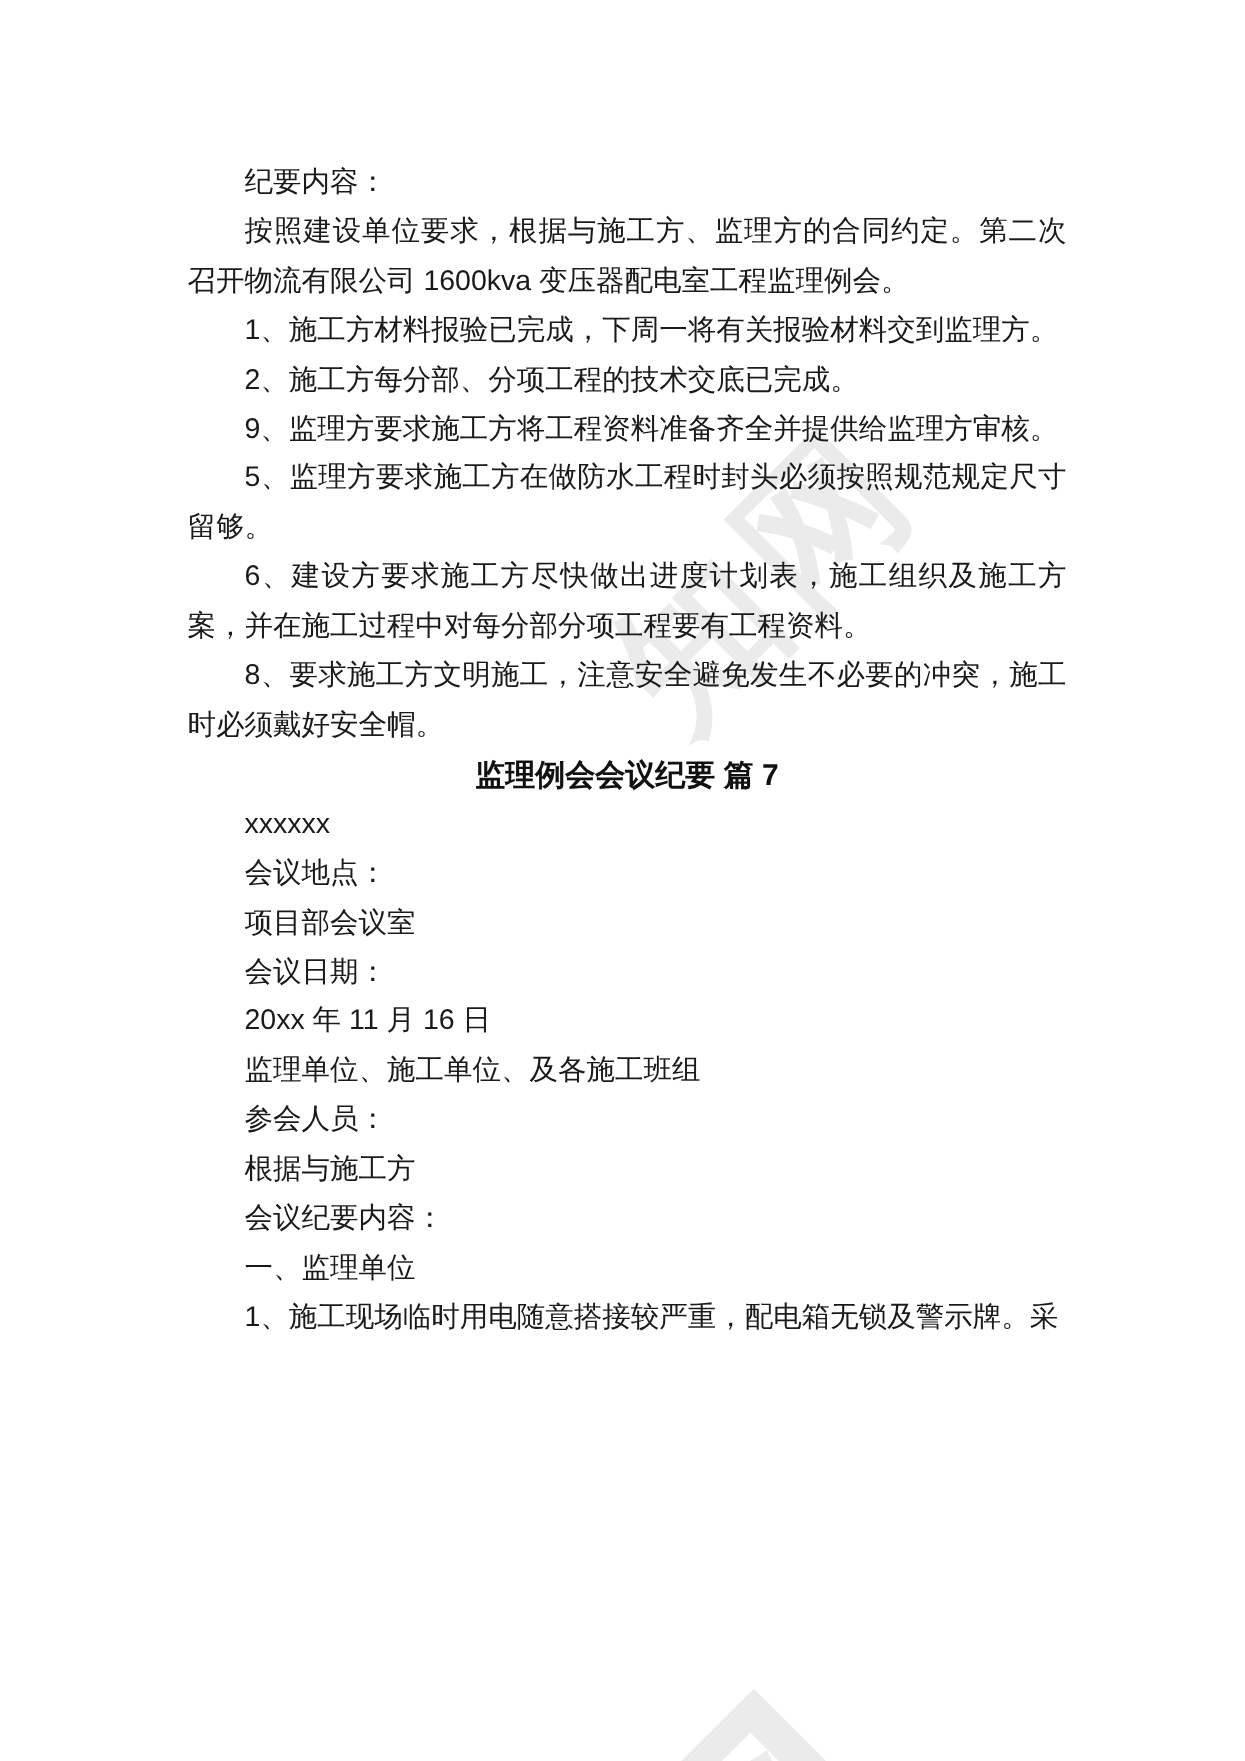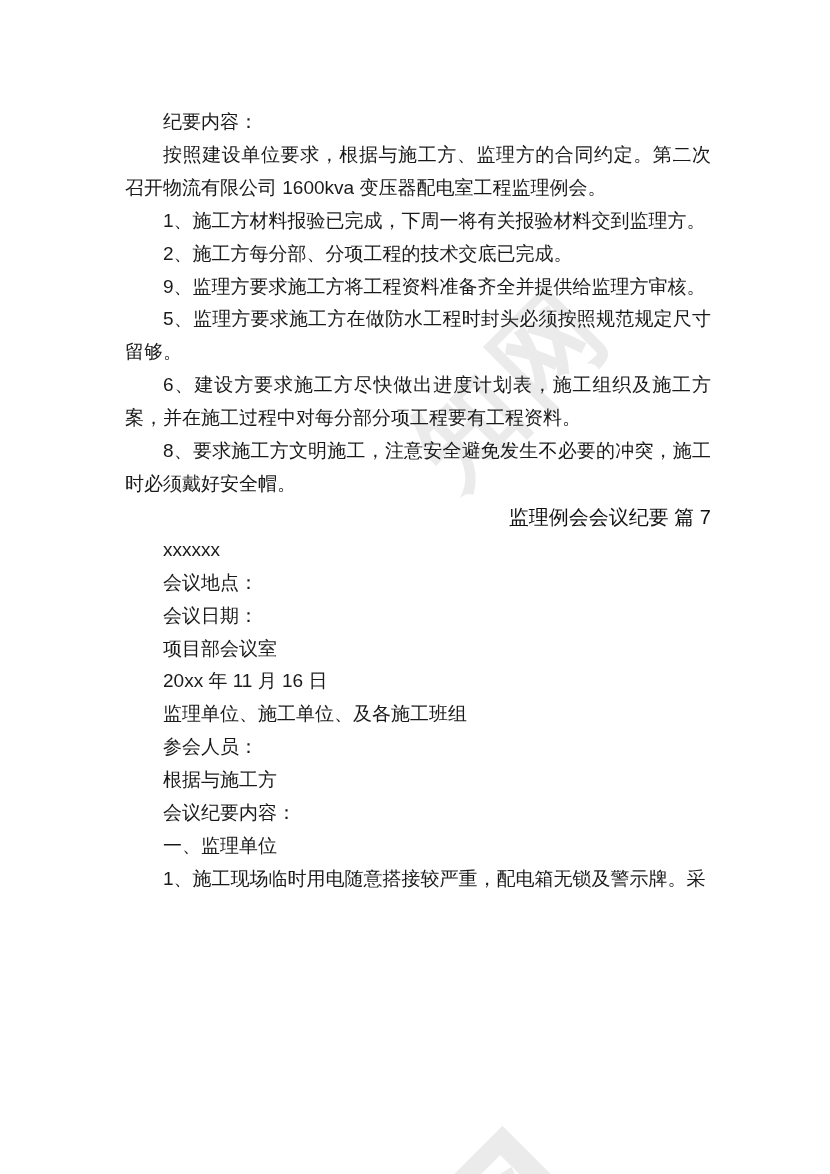--- a/index.html
+++ b/index.html
@@ -30,22 +30,22 @@
     font-size: 19px;
     line-height: 32.9px;
     text-align: justify;
     z-index: 2;
     margin-top: 19px;
   }
   .doc p { margin: 0; padding: 0; }
   .doc p.body { text-indent: 2em; }
   .doc p.heading {
     text-indent: 0;
-    text-align: right;
-    font-weight: normal;
+    text-align: center;
+    font-weight: bold;
     font-size: 20px;
     color: #111111;
   }
   .wm {
     position: absolute;
     color: #000000;
     opacity: 0.075;
     font-weight: bold;
     pointer-events: none;
     white-space: nowrap;
@@ -83,22 +83,22 @@
       <p class="body">按照建设单位要求，根据与施工方、监理方的合同约定。第二次召开物流有限公司 1600kva 变压器配电室工程监理例会。</p>
       <p class="body">1、施工方材料报验已完成，下周一将有关报验材料交到监理方。</p>
       <p class="body">2、施工方每分部、分项工程的技术交底已完成。</p>
       <p class="body">9、监理方要求施工方将工程资料准备齐全并提供给监理方审核。</p>
       <p class="body">5、监理方要求施工方在做防水工程时封头必须按照规范规定尺寸留够。</p>
       <p class="body">6、建设方要求施工方尽快做出进度计划表，施工组织及施工方案，并在施工过程中对每分部分项工程要有工程资料。</p>
       <p class="body">8、要求施工方文明施工，注意安全避免发生不必要的冲突，施工时必须戴好安全帽。</p>
       <p class="heading">监理例会会议纪要 篇 7</p>
       <p class="body">xxxxxx</p>
       <p class="body">会议地点：</p>
+      <p class="body">项目部会议室</p>
       <p class="body">会议日期：</p>
-      <p class="body">项目部会议室</p>
       <p class="body">20xx 年 11 月 16 日</p>
       <p class="body">监理单位、施工单位、及各施工班组</p>
       <p class="body">参会人员：</p>
       <p class="body">根据与施工方</p>
       <p class="body">会议纪要内容：</p>
       <p class="body">一、监理单位</p>
       <p class="body">1、施工现场临时用电随意搭接较严重，配电箱无锁及警示牌。采</p>
     </main>
 
 </div>

